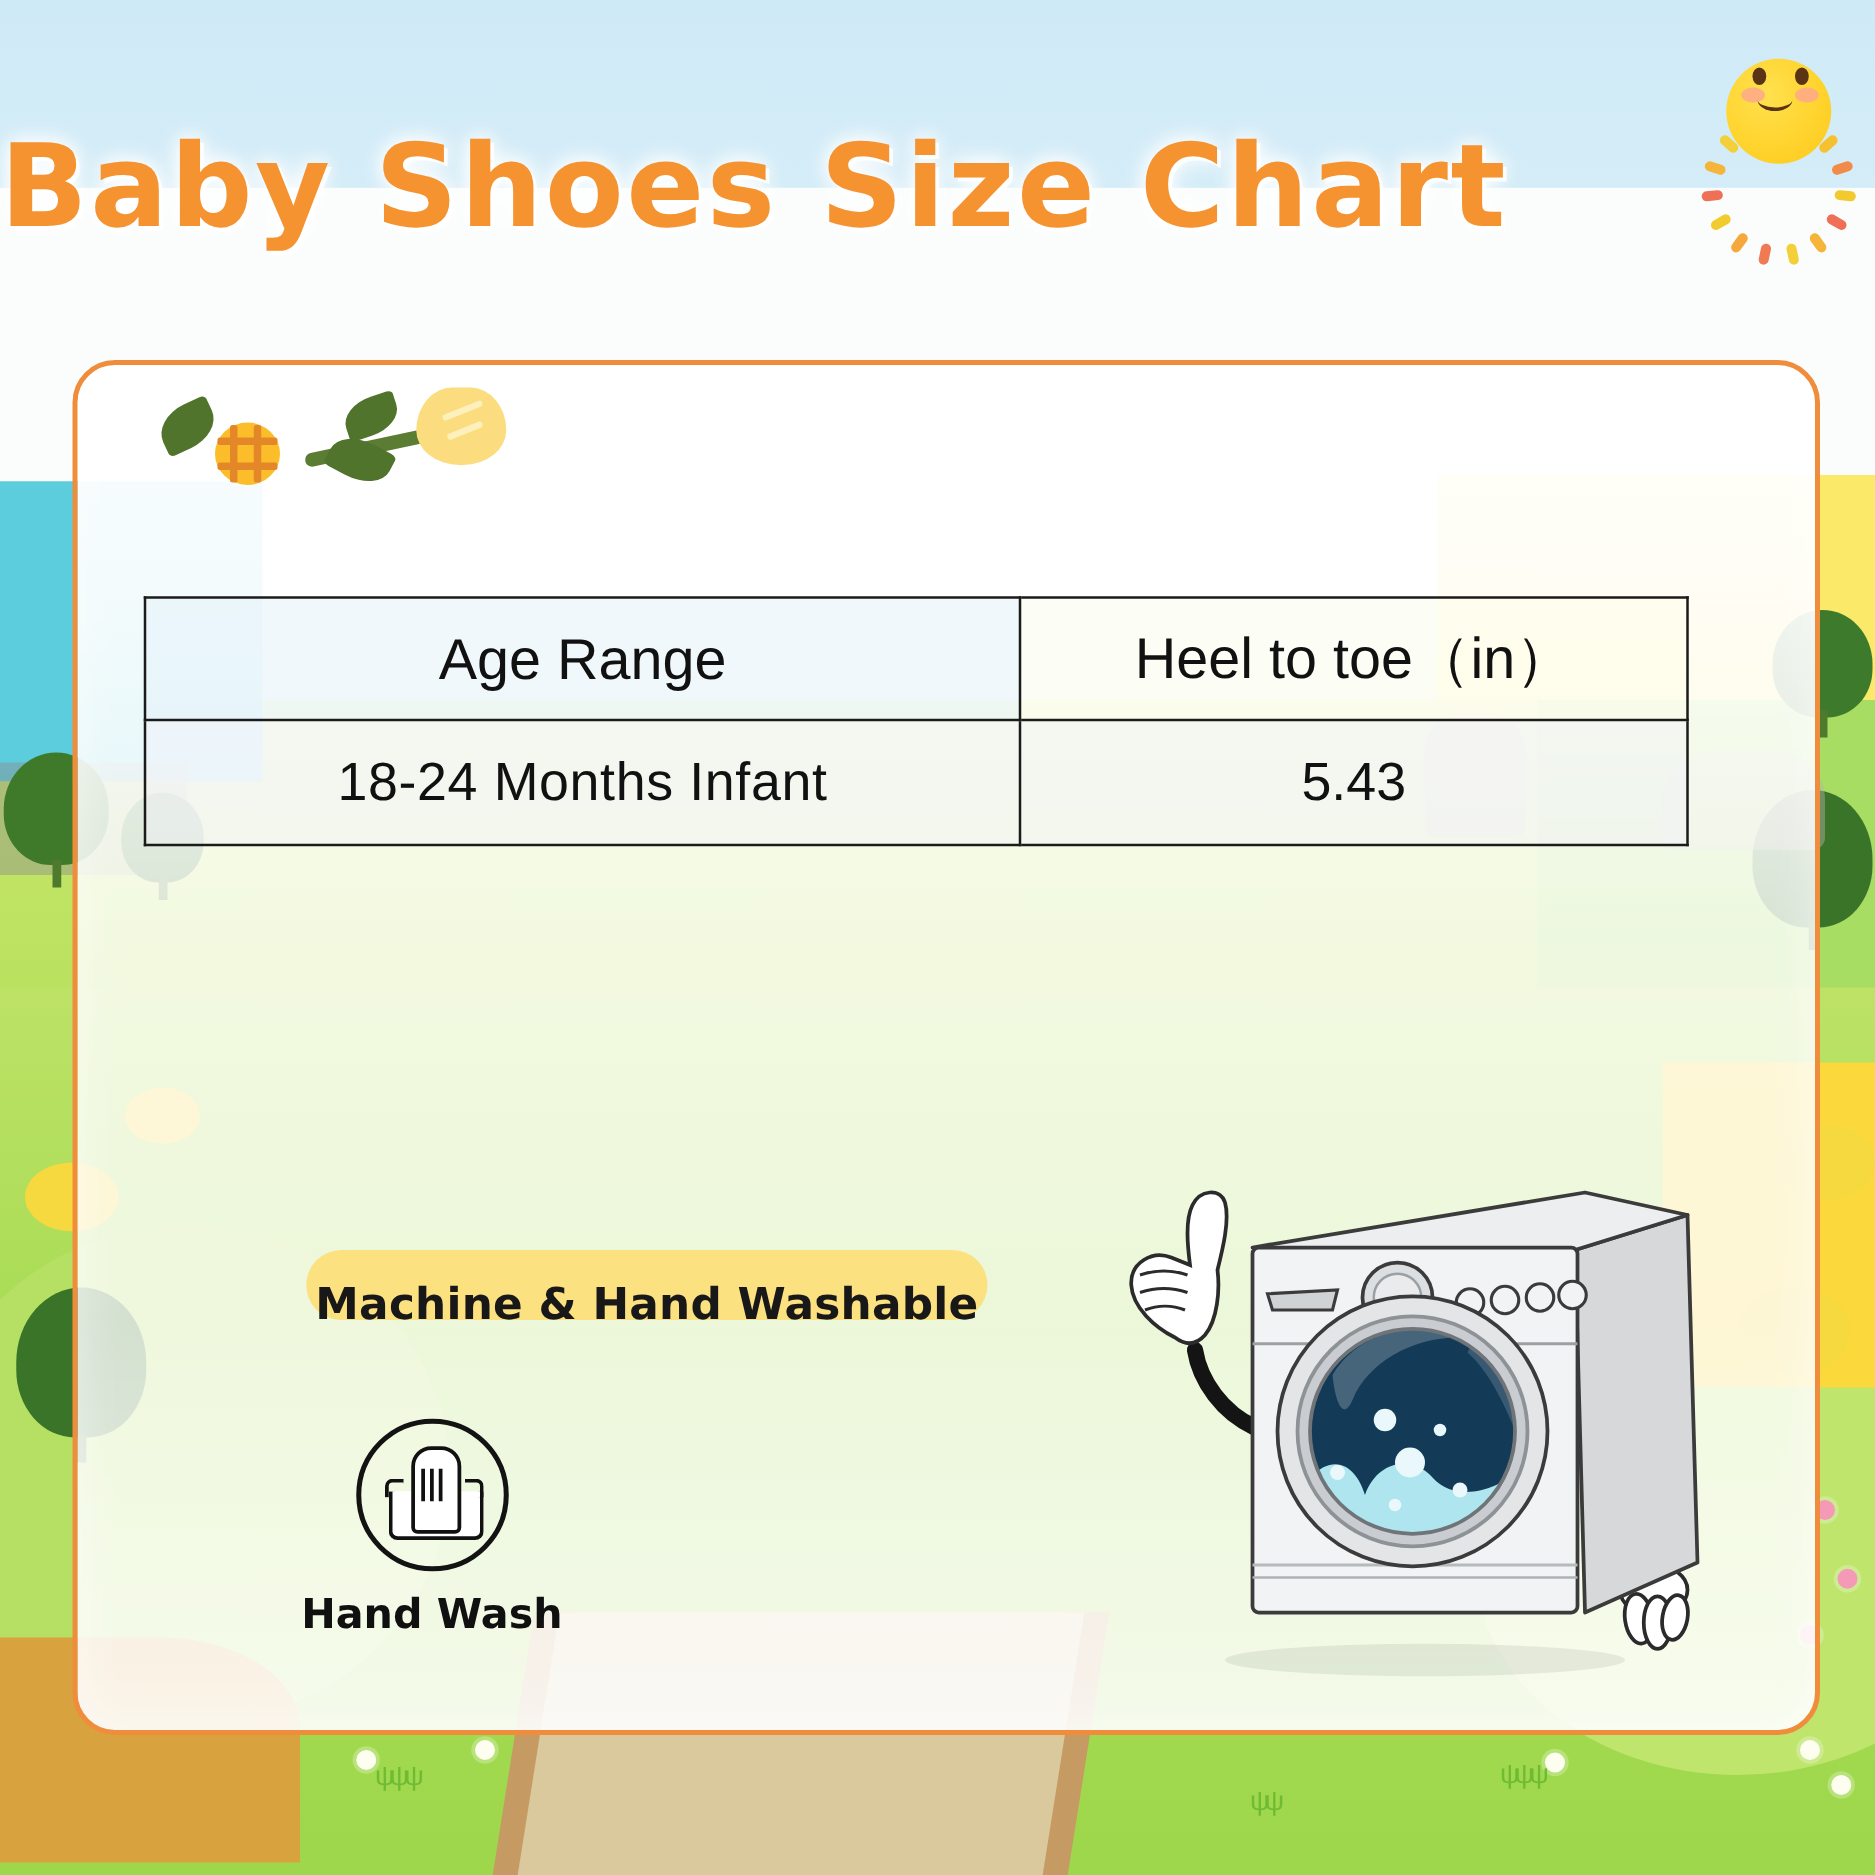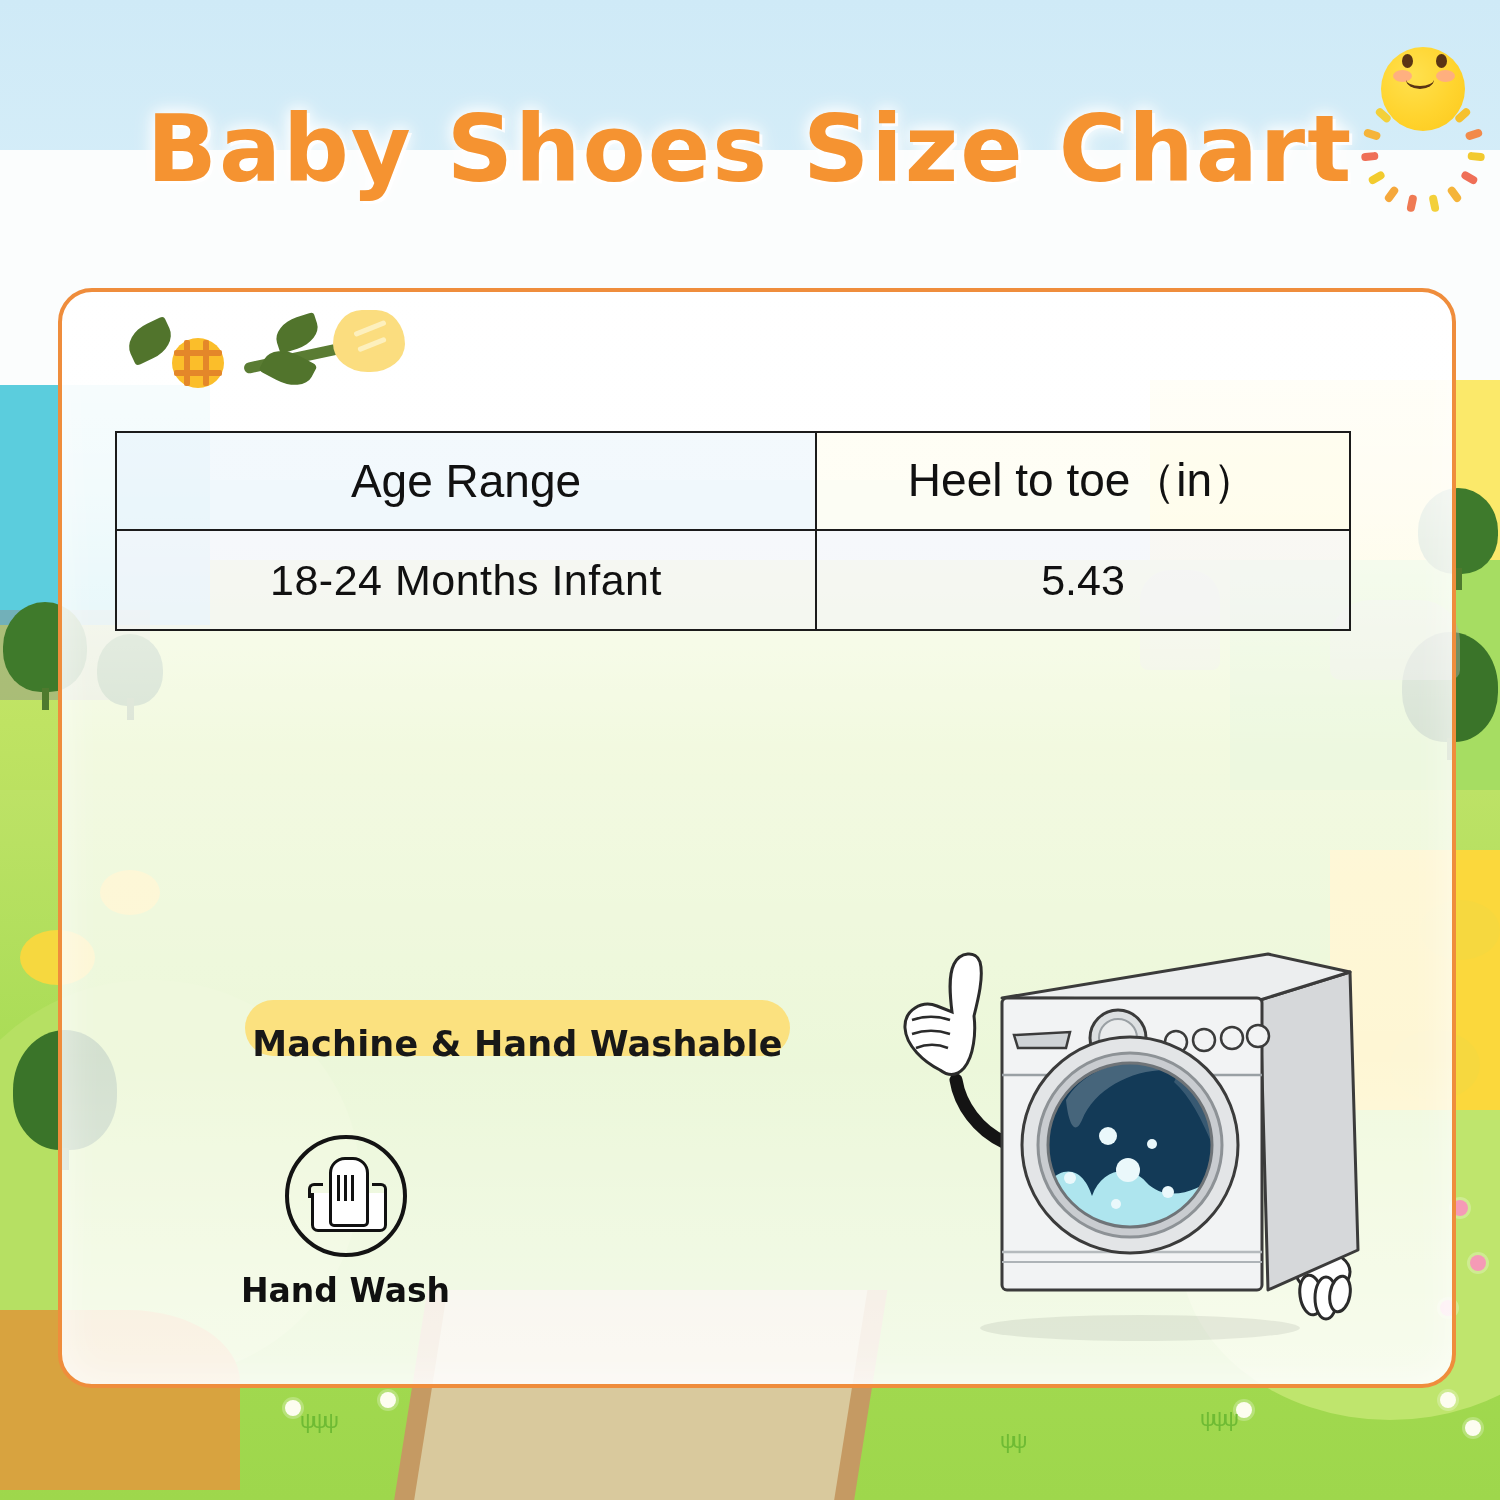--- a/index.html
+++ b/index.html
@@ -59,21 +59,21 @@
      box-shadow:0 0 0 3px rgba(255,255,255,.25);}
   .tinyflower.pink{background:#f59ab6;}
   .bladegrp{position:absolute;color:#6fbb34;font-size:22px;line-height:1;letter-spacing:-4px;}
 
   .yellowblob{position:absolute;background:#f6d83f;border-radius:50%;}
 
   
   .horse{position:absolute;background:#b9b2ae;opacity:.45;border-radius:6px;}
 
   
-  .title{position:absolute;left:0;top:96px;width:1500px;text-align:center;
+  .title{position:absolute;left:0;top:96px;width:1500px;text-align:left;
      font-family:"DejaVu Sans", sans-serif;font-weight:bold;font-size:92px;letter-spacing:2px;
      color:#f59331;
      text-shadow: 0 0 14px #ffffff, 0 0 22px #ffffff, 3px 3px 0 rgba(255,255,255,.85);}
 
   
   .sun{position:absolute;left:1348px;top:14px;width:150px;height:150px;}
   .sunbody{position:absolute;left:33px;top:33px;width:84px;height:84px;border-radius:50%;
      background:radial-gradient(circle at 38% 34%, #ffe14f 0%, #ffd42e 55%, #fcc81c 100%);}
   .ray{position:absolute;left:50%;top:50%;width:8px;height:17px;border-radius:4px;margin-left:-4px;
      transform-origin:50% 62px;}
@@ -101,21 +101,21 @@
   .petal{position:absolute;width:34px;height:40px;background:#fae28a;border-radius:50%;
      left:38px;top:28px;transform-origin:50% 20px;}
   .fcenter{position:absolute;left:29px;top:24px;width:52px;height:50px;border-radius:50%;
      background:#fbbe2a;}
   .fcline{position:absolute;background:#e48729;border-radius:2px;}
   .tulip{position:absolute;left:208px;top:10px;width:72px;height:62px;
      background:#fbdd7f;border-radius:40% 40% 48% 48% / 55% 55% 45% 45%;}
   .tulipline{position:absolute;background:#fdf0bd;height:5px;border-radius:3px;transform:rotate(-22deg);}
 
   
-  .sizetable{position:absolute;left:115px;top:431px;width:1226px;
+  .sizetable{position:absolute;left:115px;top:477px;width:1226px;
      border-collapse:collapse;table-layout:fixed;}
   .sizetable td{border:2px solid #1b1b1b;text-align:center;color:#111;
      font-family:"Liberation Sans", sans-serif;font-weight:normal;}
   .sizetable .c1{width:696px;}
   .sizetable .c2{width:530px;}
   .hdr td{height:94px;font-size:46px;background:rgba(255,252,230,.40);}
   .hdr .c1{background:rgba(226,241,250,.40);}
   .row td{height:96px;font-size:43px;}
   .row.rA td{background:rgba(255,252,228,.42);}
   .row.rB td{background:rgba(240,241,247,.42);}

